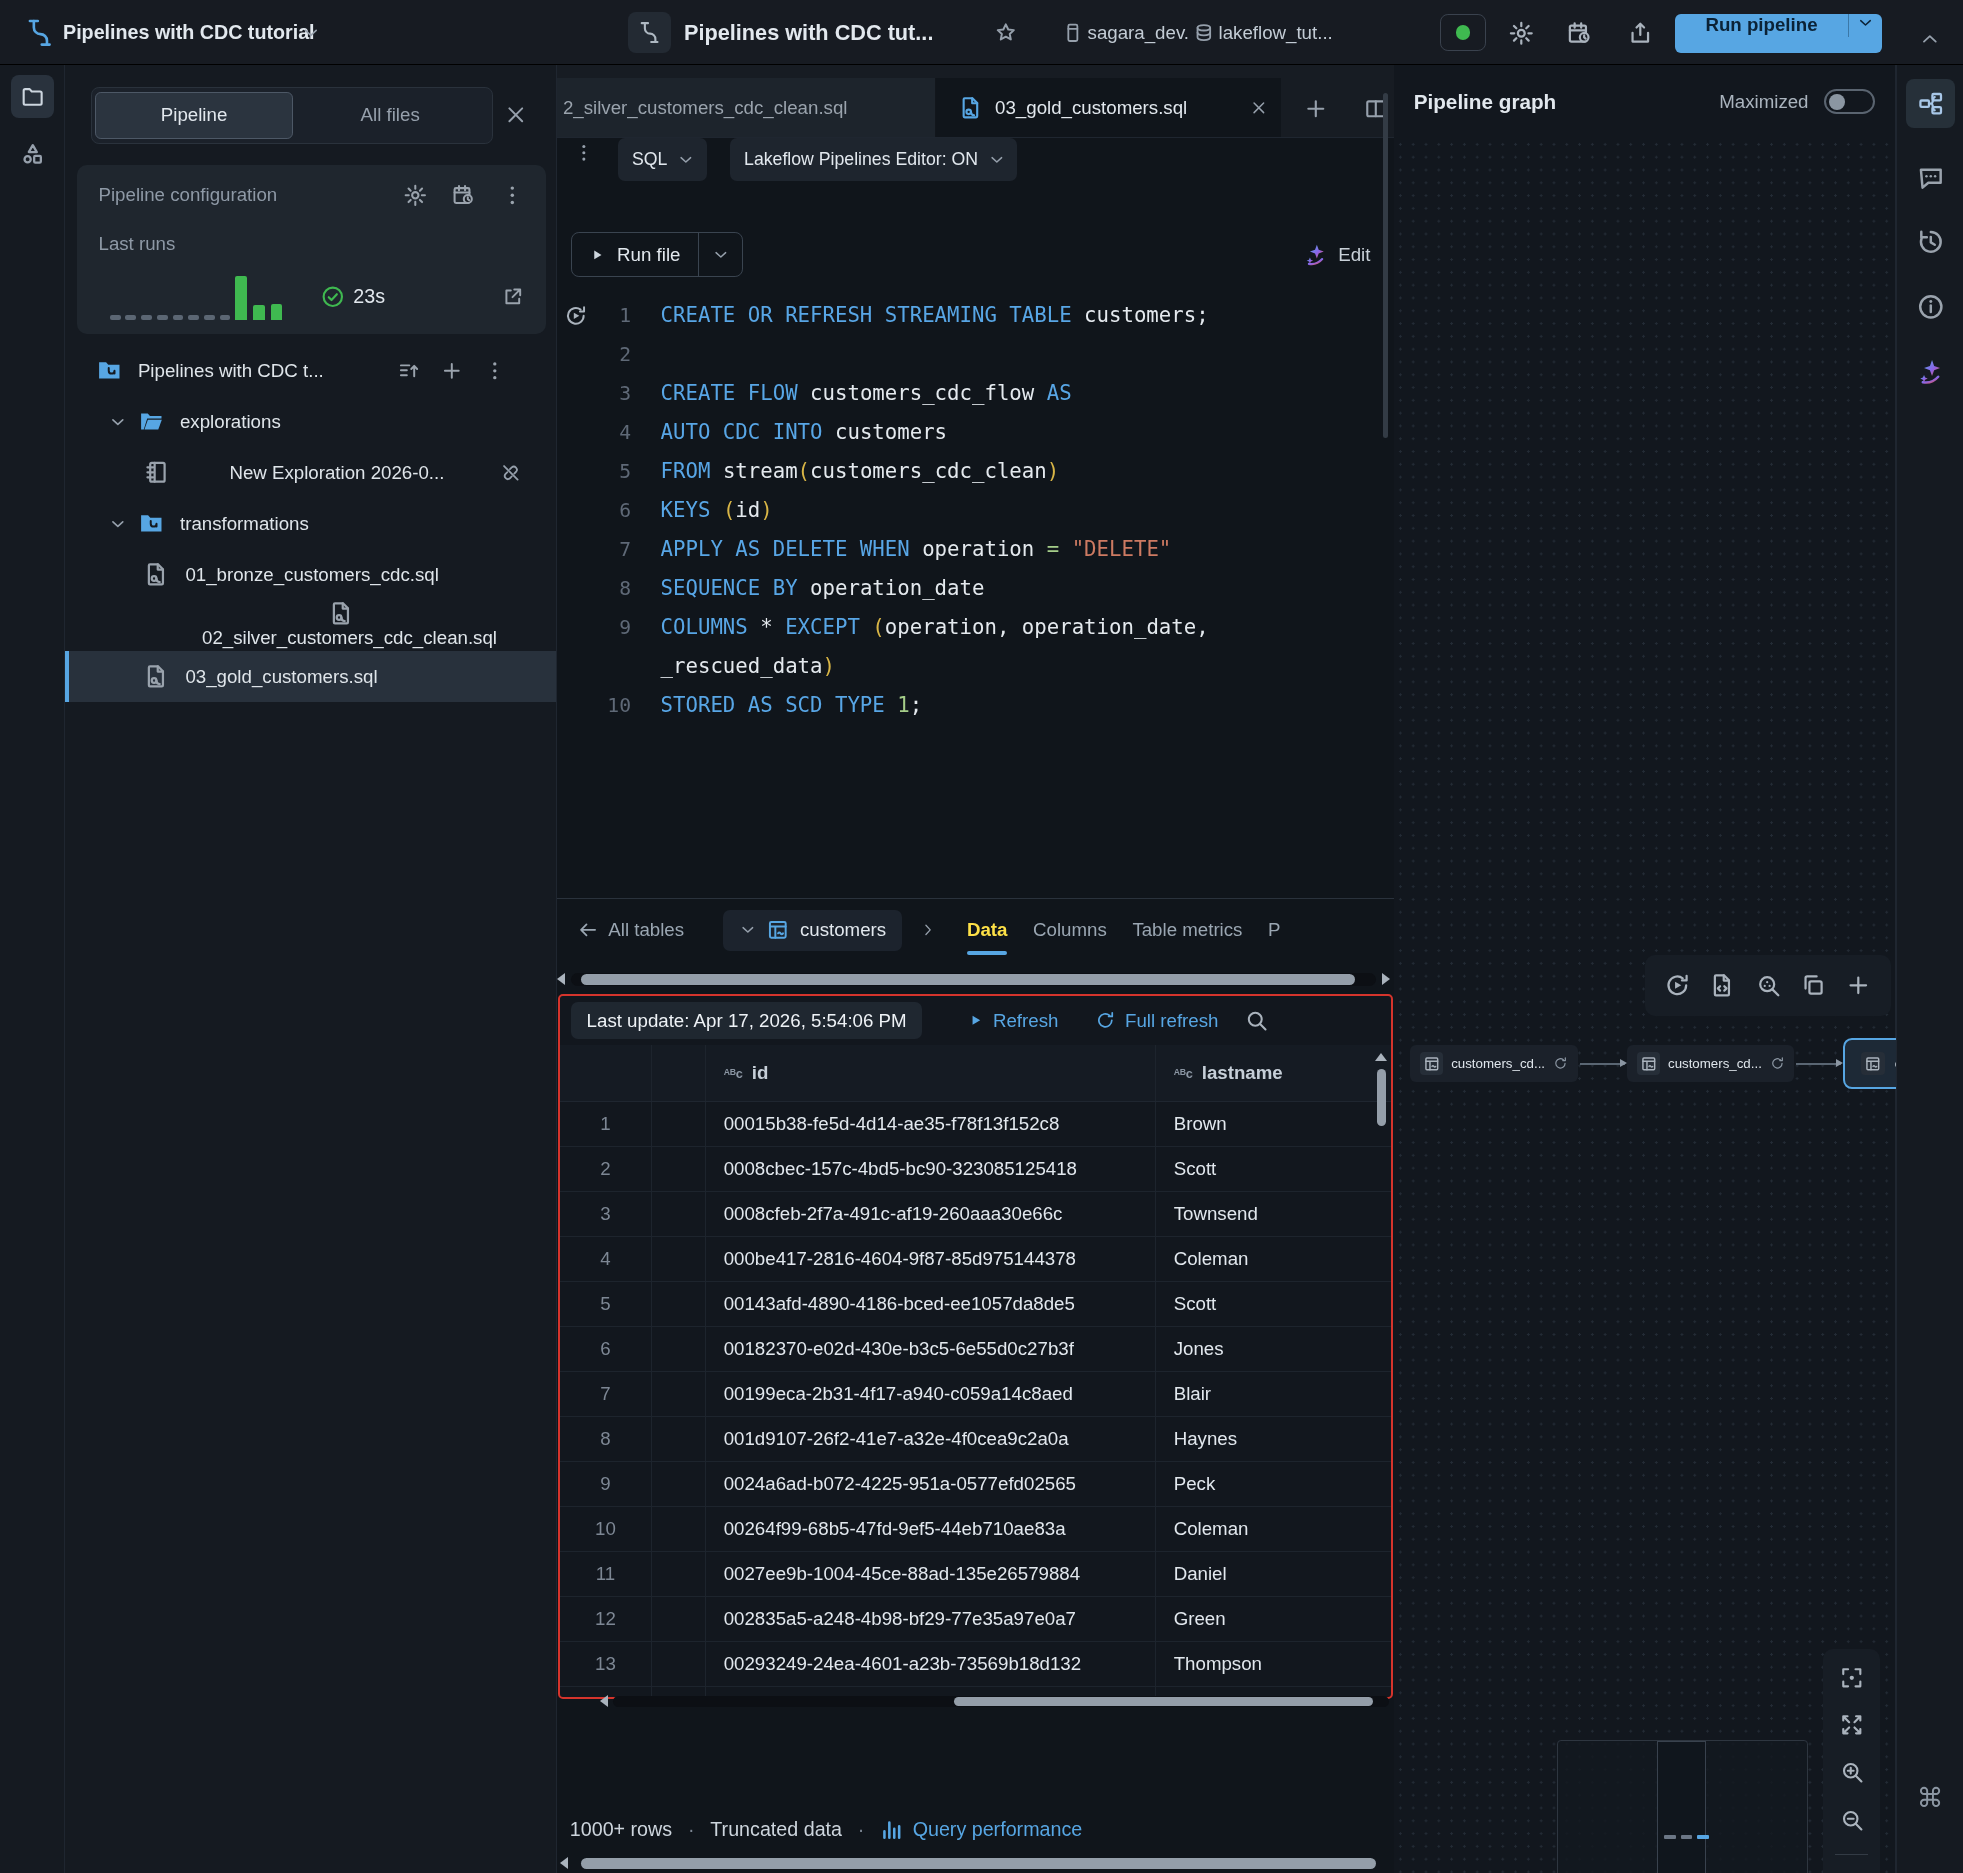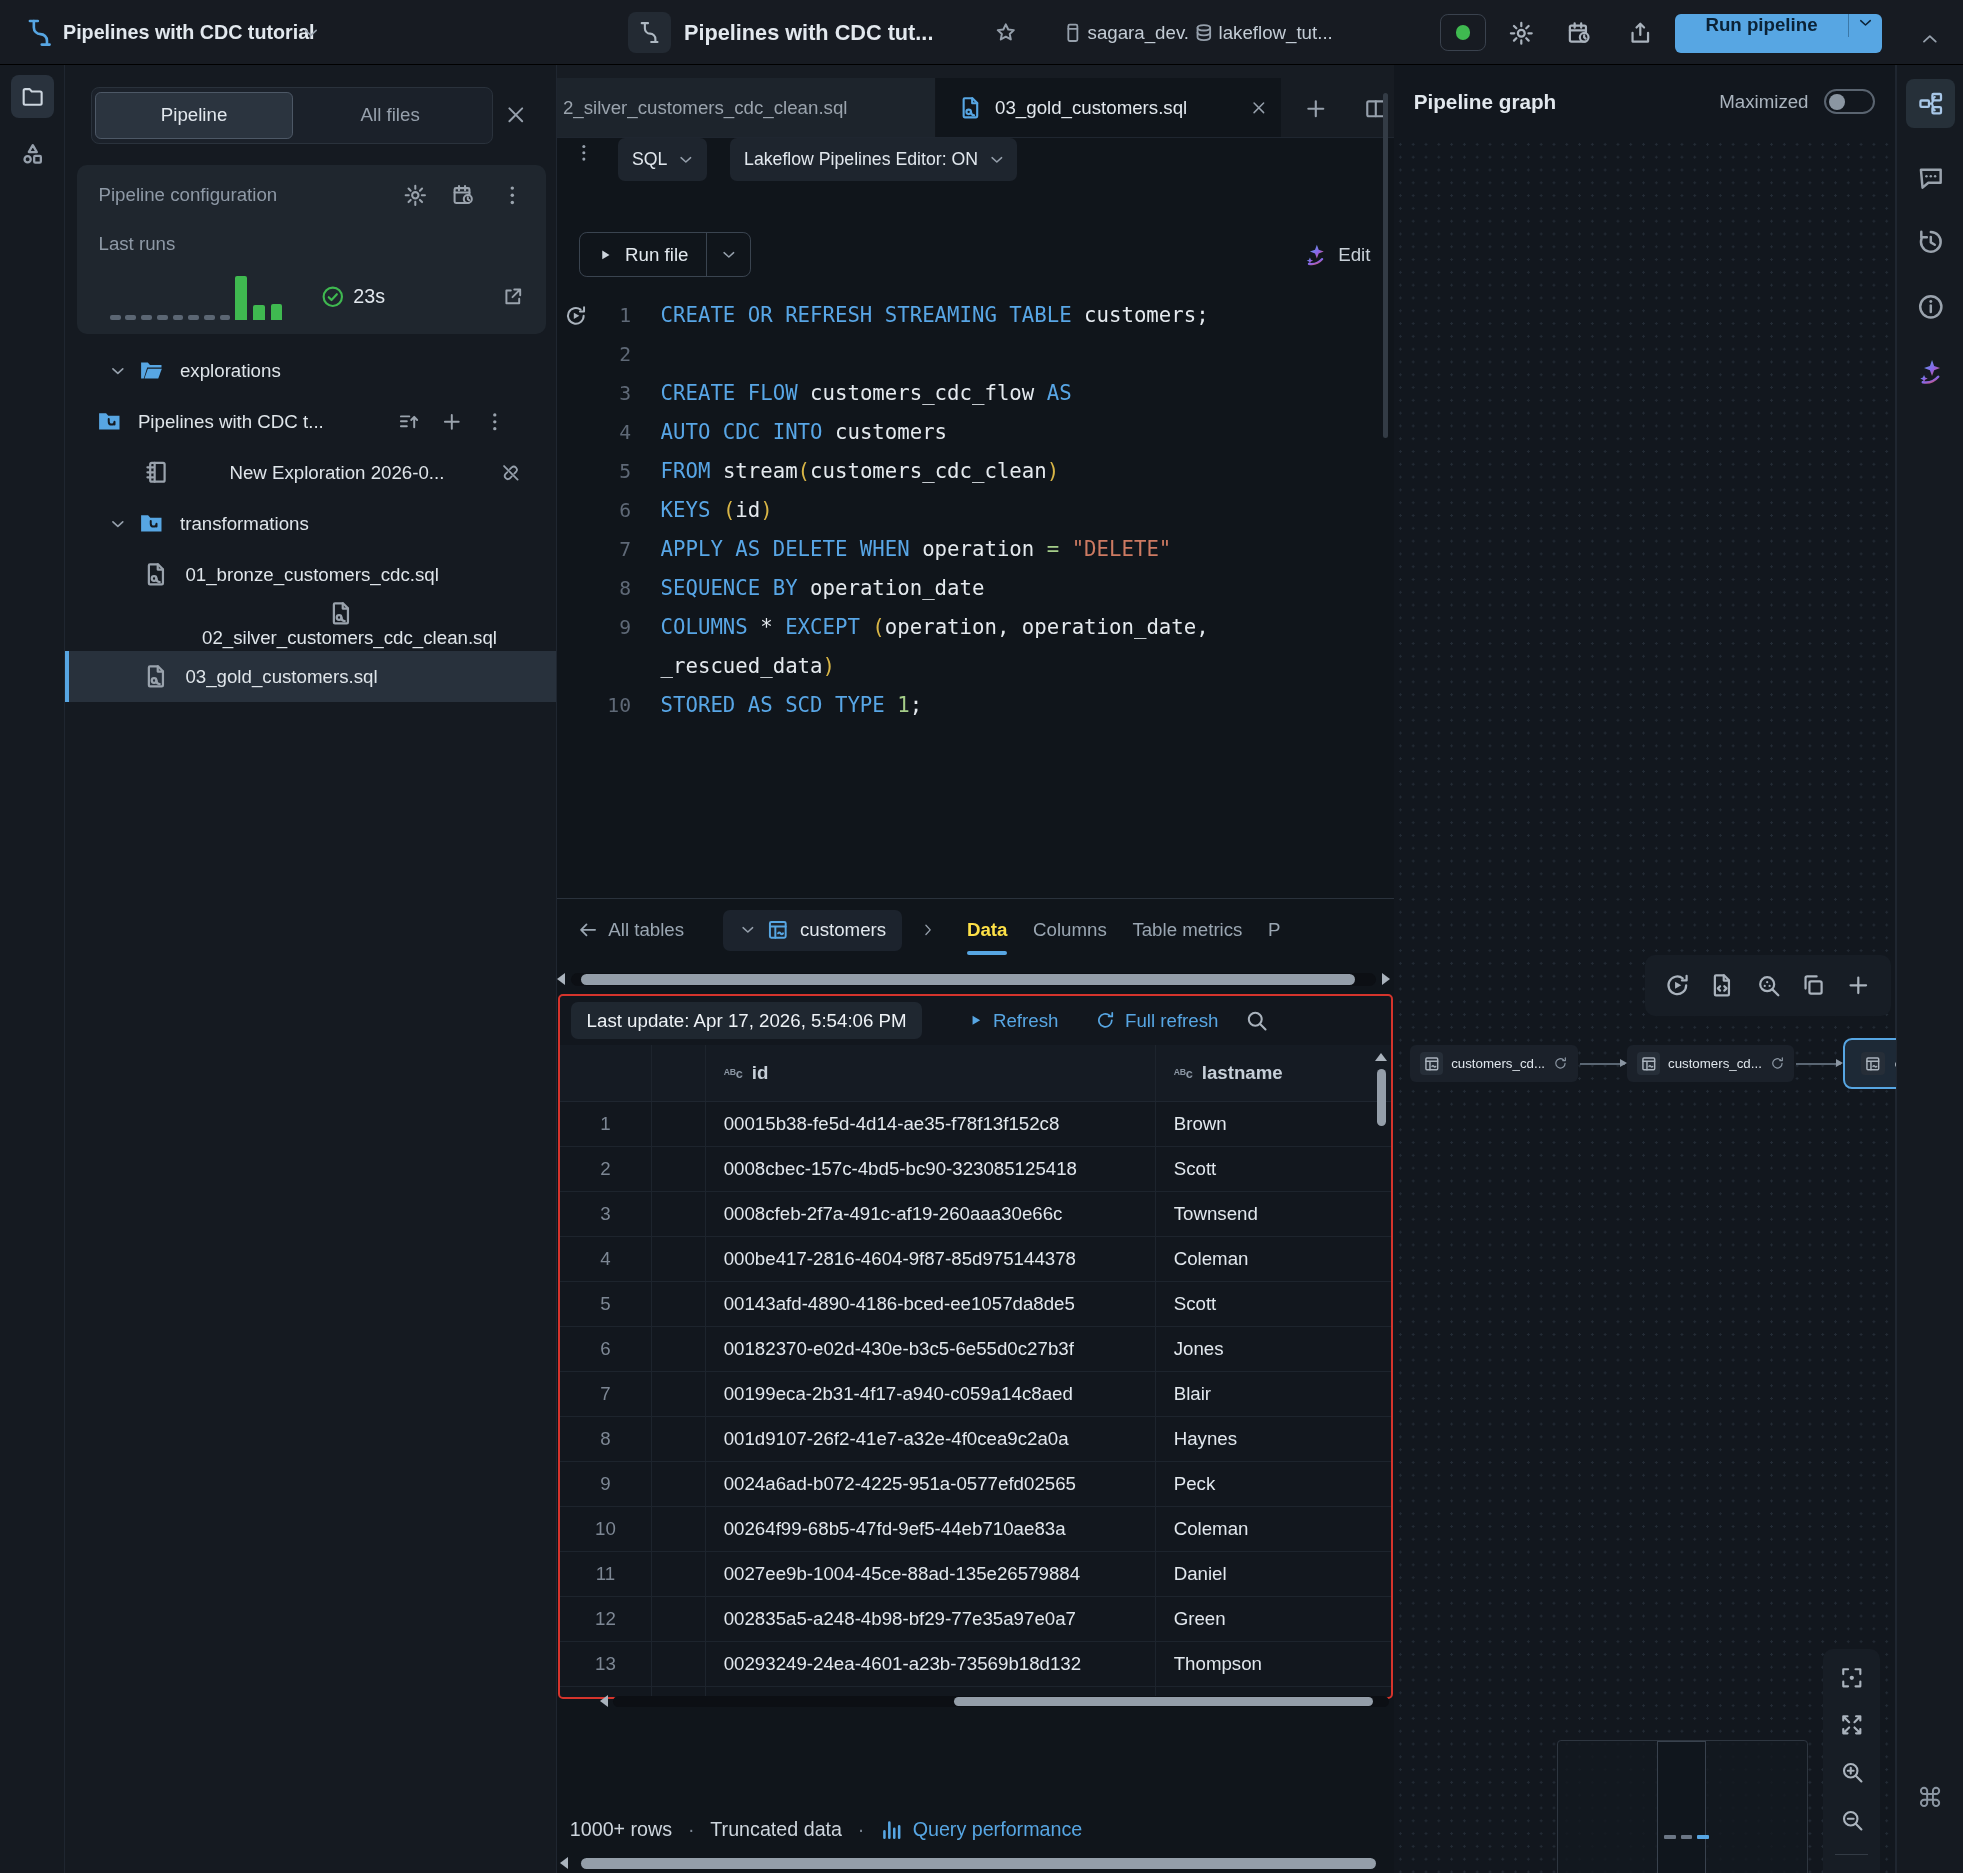--- a/index.html
+++ b/index.html
@@ -77,21 +77,21 @@
   .etab.on{width:345px;background:var(--panel2);color:var(--txt);padding:0 13.8px 0 21.7px}
   .etab.on .fic{width:25.6px;height:25.6px;color:var(--blue);margin-right:11.8px}
   .etab.on .tl{flex:1;white-space:nowrap;overflow:hidden}
   .etab.on .xic{width:17.7px;height:17.7px;color:var(--mut)}
   .etab-plus{width:25.6px;height:25.6px;color:var(--mut);margin-left:21.7px;margin-bottom:15.8px}
   .etab-split{width:25.6px;height:25.6px;color:var(--mut);margin-left:35px;margin-bottom:15.8px}
   .etoolbar{position:absolute;left:0;top:73px;right:0;height:83px;display:flex;padding-left:15.8px}
   .grip{width:21.7px;height:29.6px;color:var(--mut)}
   .selbox{height:43px;background:#1e252e;border-radius:6.9px;display:flex;align-items:center;padding:0 11.8px 0 13.8px;font-size:17.7px;color:var(--txt);margin-left:23.6px;cursor:pointer}
   .selbox .ic{width:17.7px;height:17.7px;color:var(--mut);margin-left:9.9px}
-  .erun{position:absolute;left:8px;top:156px;right:0;height:67px;display:flex;align-items:center;padding:0 23.6px 0 13.8px}
+  .erun{position:absolute;left:0;top:156px;right:0;height:67px;display:flex;align-items:center;padding:0 23.6px 0 13.8px}
   .runfile{height:45px;border:1px solid #3a4450;border-radius:7.9px;display:flex;align-items:center;overflow:hidden}
   .runfile .main{display:flex;align-items:center;padding:0 17.7px;font-size:18.7px;gap:11.8px;height:100%}
   .runfile .main .ic{width:15.8px;height:15.8px;color:#cdd5dd}
   .runfile .sep{width:1px;height:100%;background:#3a4450}
   .runfile .caret{width:43px;height:100%;display:flex;align-items:center;justify-content:center;color:var(--mut)}
   .runfile .caret .ic{width:17.7px;height:17.7px}
   .edit-link{margin-left:auto;display:flex;align-items:center;gap:9.9px;font-size:18.7px;color:#c9d1d9;cursor:pointer}
   .edit-link .ic{width:25.6px;height:25.6px}
   #code{position:absolute;left:0;top:223px;right:0;bottom:0;font-family:"DejaVu Sans Mono",monospace;font-size:20.7px;padding-top:7.9px}
   .cl{height:39px;display:flex;align-items:center}
@@ -346,34 +346,20 @@
       <span class="ic cfg-ext">
           <svg viewBox="0 0 24 24" fill="none" stroke="currentColor" stroke-width="2" stroke-linecap="round" stroke-linejoin="round">
             <path d="M10 5.5H5.5v13h13V14"></path>
             <path d="M13.5 4.5h6v6M19 5l-7.3 7.3"></path>
           </svg>
         </span>
     </div>
   </div>
 
   <div id="file-tree">
-      <div class="trow" style="padding-left: 43px;">
-        <span class="ic tchev">
-          <svg viewBox="0 0 24 24" fill="none" stroke="currentColor" stroke-width="2" stroke-linecap="round" stroke-linejoin="round">
-            <path d="M6 9.5l6 5.5 6-5.5"></path>
-          </svg>
-        </span>
-        <span class="ic ticon blue">
-          <svg viewBox="0 0 24 24" fill="currentColor" stroke="currentColor" stroke-width="2" stroke-linecap="round" stroke-linejoin="round">
-            <path stroke="none" d="M2.8 5h6l2 2.2h10.4v2.3H8.3l-3.1 10H2.8z"></path>
-            <path stroke="none" d="M8.9 10.5h12.6l-3.2 9H5.8z"></path>
-          </svg>
-        </span>
-        <span class="tlabel">explorations</span>
-      </div>
       <div class="trow" style="padding-left: 30.5px;">
         <span class="ic ticon blue">
           <svg viewBox="0 0 24 24" fill="currentColor" stroke="currentColor" stroke-width="2" stroke-linecap="round" stroke-linejoin="round">
             <path stroke="none" d="M2.8 4.8h6.3l2 2.2h10.1V19.4H2.8z"></path>
             <path d="M11.5 10v2.3a2.6 2.6 0 0 0 5.2 0V15" stroke="#151a21" stroke-width="1.8"></path>
           </svg>
         </span>
         <span class="tlabel">Pipelines with CDC t...</span>
         <span class="tacts">
           <span class="ic tact">
@@ -387,20 +373,34 @@
             </svg>
           </span>
           <span class="ic tact">
             <svg viewBox="0 0 24 24" fill="none" stroke="currentColor" stroke-width="2" stroke-linecap="round" stroke-linejoin="round">
               <circle cx="12" cy="5" r="1.7" fill="currentColor" stroke="none"></circle>
               <circle cx="12" cy="12" r="1.7" fill="currentColor" stroke="none"></circle>
               <circle cx="12" cy="19" r="1.7" fill="currentColor" stroke="none"></circle>
             </svg>
           </span>
         </span>
+      </div>
+      <div class="trow" style="padding-left: 43px;">
+        <span class="ic tchev">
+          <svg viewBox="0 0 24 24" fill="none" stroke="currentColor" stroke-width="2" stroke-linecap="round" stroke-linejoin="round">
+            <path d="M6 9.5l6 5.5 6-5.5"></path>
+          </svg>
+        </span>
+        <span class="ic ticon blue">
+          <svg viewBox="0 0 24 24" fill="currentColor" stroke="currentColor" stroke-width="2" stroke-linecap="round" stroke-linejoin="round">
+            <path stroke="none" d="M2.8 5h6l2 2.2h10.4v2.3H8.3l-3.1 10H2.8z"></path>
+            <path stroke="none" d="M8.9 10.5h12.6l-3.2 9H5.8z"></path>
+          </svg>
+        </span>
+        <span class="tlabel">explorations</span>
       </div>
       <div class="trow" style="padding-left: 78px; gap: 44px;">
         <span class="ic ticon gray">
           <svg viewBox="0 0 24 24" fill="none" stroke="currentColor" stroke-width="2" stroke-linecap="round" stroke-linejoin="round">
             <rect x="6.5" y="3.5" width="13" height="17" rx="1.4"></rect>
             <path d="M10.5 3.5v17M4 7.5h5M4 12h5M4 16.5h5"></path>
           </svg>
         </span>
         <span class="tlabel">New Exploration 2026-0...</span>
         <span class="ic tunlink">

